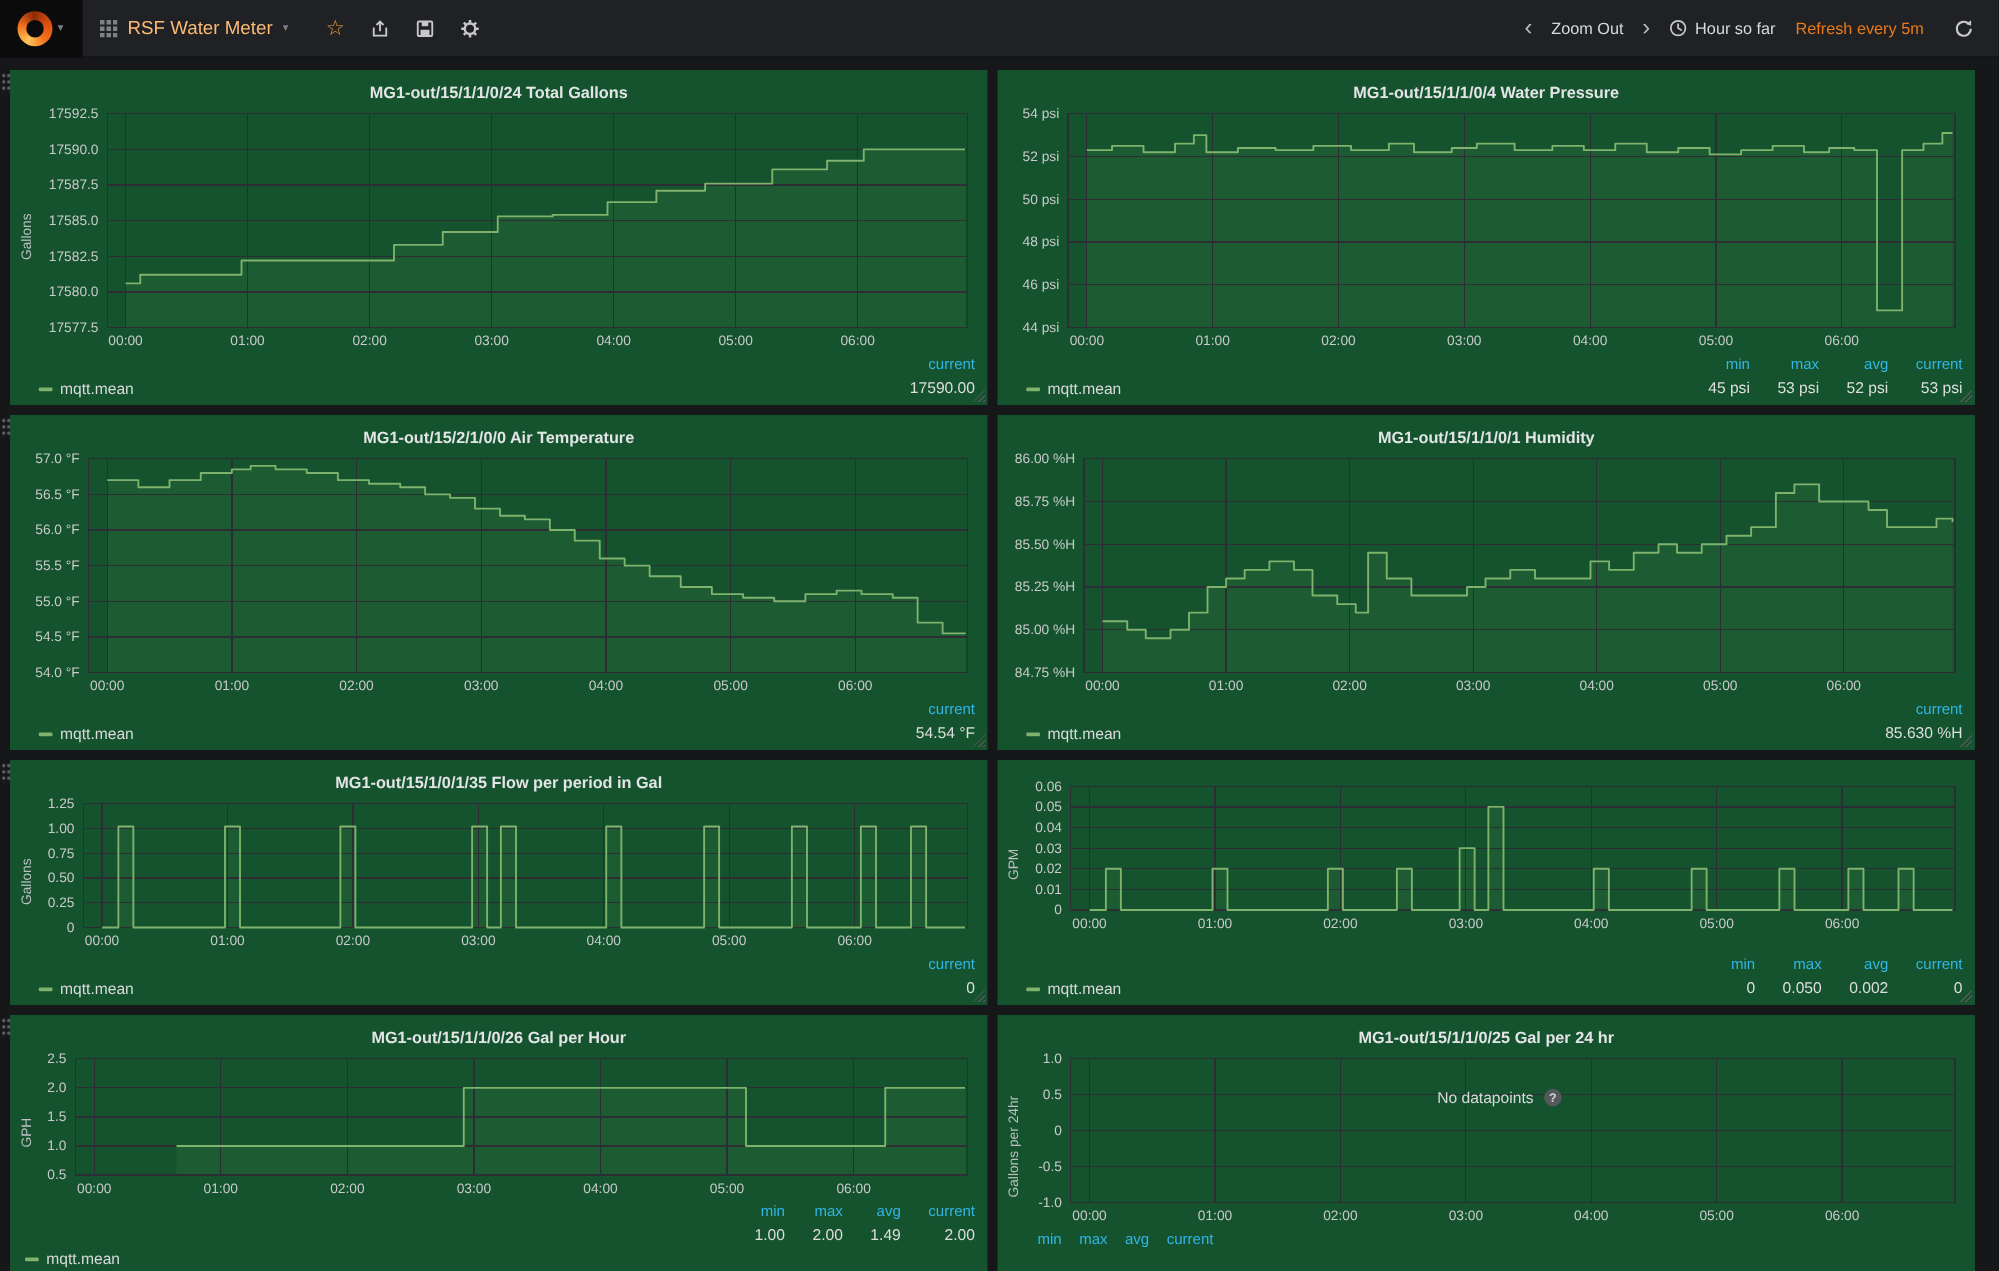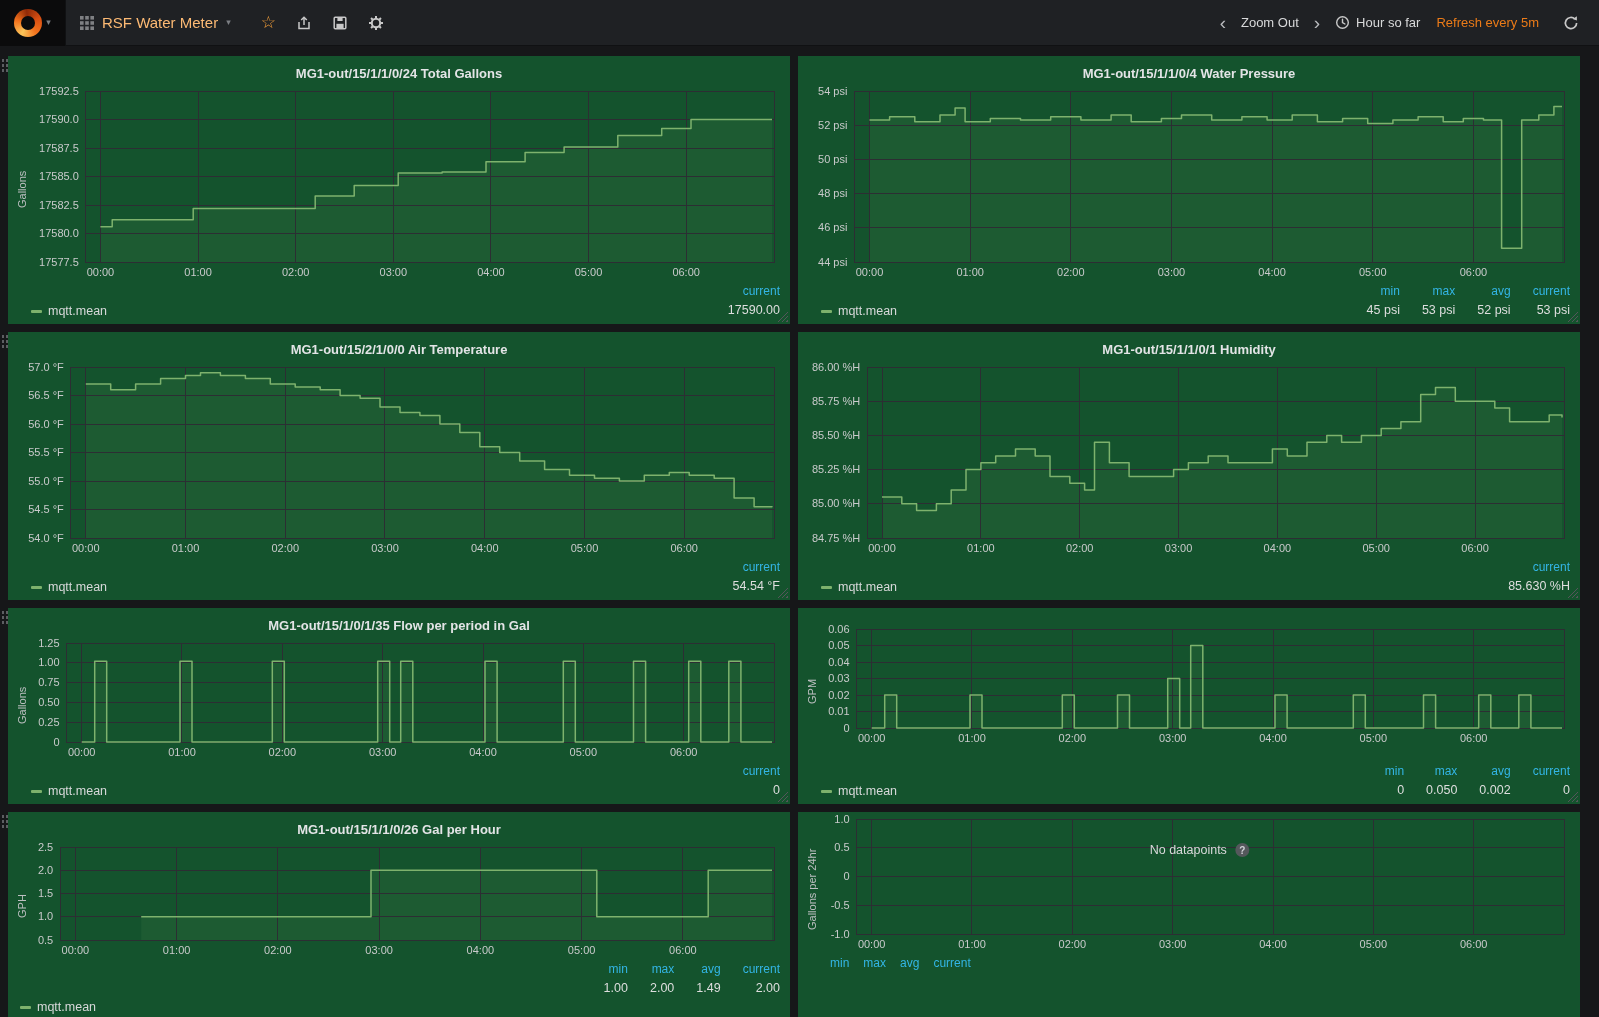--- a/index.html
+++ b/index.html
@@ -499,20 +499,21 @@
         </div>
         <div class="series stacked">
           <span class="swatch" style="background: rgb(126, 178, 109);"></span>
           <span class="series-name">mqtt.mean</span>
         </div>
       </div>
 
   </section>
 
   <section class="panel p7">
+    <header class="panel-title">MG1-out/15/1/1/0/25 Gal per 24 hr</header>
     <div class="chart-wrap">
       <div class="y-title">Gallons per 24hr</div>
       <svg class="chart" viewBox="0 0 757 140">
           <line x1="37.6" y1="122" x2="745" y2="122" stroke="#2c2e33" stroke-width="1" shape-rendering="crispEdges"></line>
           <line x1="37.6" y1="93.25" x2="745" y2="93.25" stroke="#2c2e33" stroke-width="1" shape-rendering="crispEdges"></line>
           <line x1="37.6" y1="64.5" x2="745" y2="64.5" stroke="#2c2e33" stroke-width="1" shape-rendering="crispEdges"></line>
           <line x1="37.6" y1="35.75" x2="745" y2="35.75" stroke="#2c2e33" stroke-width="1" shape-rendering="crispEdges"></line>
           <line x1="37.6" y1="7" x2="745" y2="7" stroke="#2c2e33" stroke-width="1" shape-rendering="crispEdges"></line>
           <line x1="52.65106382978723" y1="7" x2="52.65106382978723" y2="122" stroke="#2c2e33" stroke-width="1" shape-rendering="crispEdges"></line>
           <line x1="152.9914893617021" y1="7" x2="152.9914893617021" y2="122" stroke="#2c2e33" stroke-width="1" shape-rendering="crispEdges"></line>

